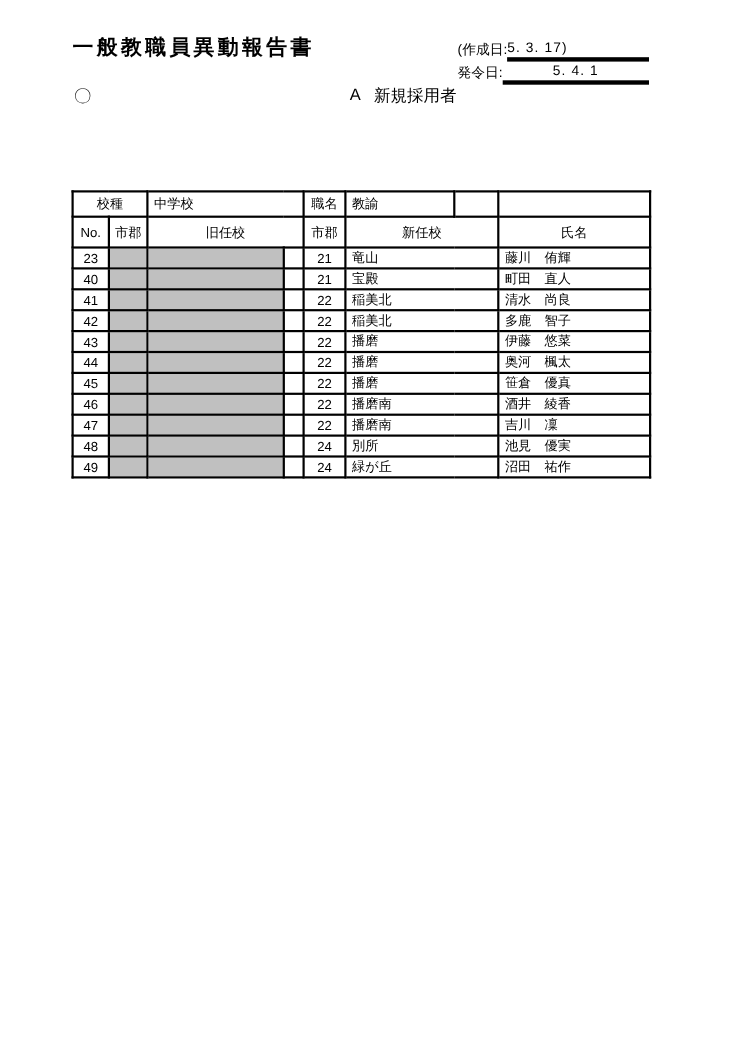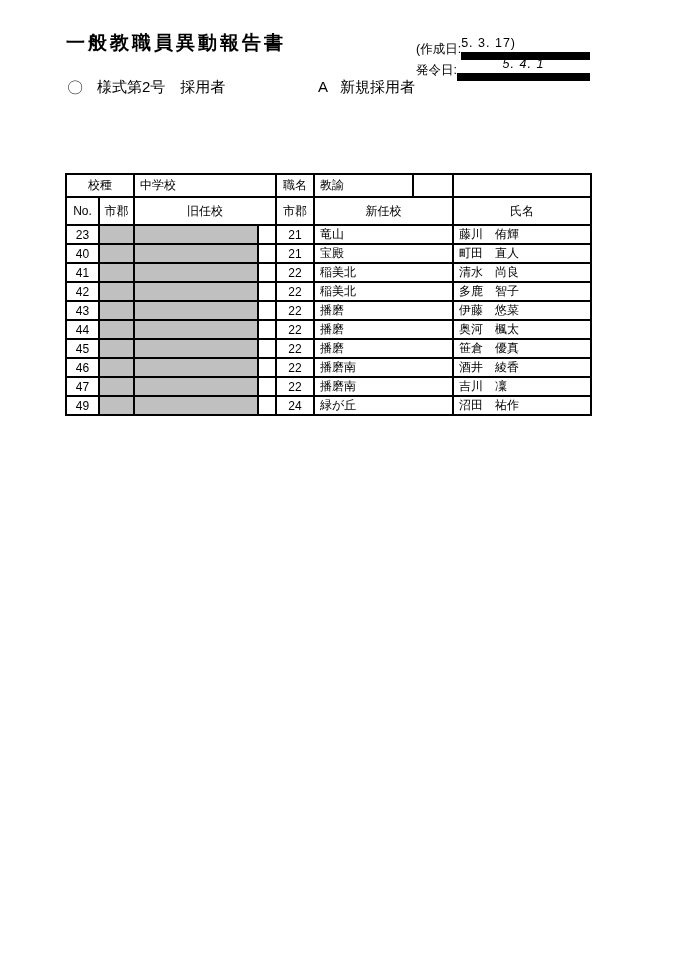--- a/index.html
+++ b/index.html
@@ -14,25 +14,25 @@
   }
   .date-row {
     position:absolute; left:403px; width:187px;
     display:flex; align-items:flex-end;
     font-size:12.5px; white-space:nowrap;
   }
   .date-row.created { top:36px; }
   .date-row.issued  { top:57px; }
   .date-label { padding-bottom:2px;margin-left:13px; }
   .uline {
-    flex:1; border-bottom:8px solid #000000; padding-bottom:2px;
+    flex:1; border-bottom:4px solid #000000; padding-bottom:2px;
     letter-spacing:1px;
   }
   .uline.left-val { text-align:left; }
-  .uline.center-val { text-align:center;font-style:italic; }
+  .uline.center-val { text-align:center; }
   .form-line { position:absolute; top:78px; font-size:15px; white-space:nowrap; }
   .form-left { left:67px; display:flex; gap:14px; }
   .form-right { left:318px; display:flex; gap:12px; }
   .form-marker { font-size:16px; }
 
   table.main {
     position:absolute; left:65px; top:137px; width:525px;
     border-collapse:collapse; table-layout:fixed;margin-top:36px;
   }
   table.main td, table.main th {
@@ -63,21 +63,20 @@
     <span class="uline left-val">5. 3. 17)</span>
   </div>
 
   <div class="date-row issued">
     <span class="date-label">発令日:</span>
     <span class="uline center-val">5. 4. 1</span>
   </div>
 
   <div class="form-line form-left">
     <span class="form-marker">〇</span>
-    <span>様式第2号　採用者</span>
   </div>
 
   <div class="form-line form-right">
     <span>A</span>
     <span>新規採用者</span>
   </div>
 
   <table class="main">
     <colgroup>
       <col style="width:33px">
@@ -181,20 +180,29 @@
         <tr class="data-row">
       <td class="cell-center">47</td>
       <td class="gray cell-center"></td>
       <td class="gray gray-end cell-left"></td>
       <td class="spacer-cell"></td>
       <td class="cell-center">22</td>
       <td colspan="2" class="cell-left">播磨南</td>
       <td class="cell-left">吉川　凜</td>
     </tr>
         <tr class="data-row">
+      <td class="cell-center">48</td>
+      <td class="gray cell-center"></td>
+      <td class="gray gray-end cell-left"></td>
+      <td class="spacer-cell"></td>
+      <td class="cell-center">24</td>
+      <td colspan="2" class="cell-left">別所</td>
+      <td class="cell-left">池見　優実</td>
+    </tr>
+        <tr class="data-row">
       <td class="cell-center">49</td>
       <td class="gray cell-center"></td>
       <td class="gray gray-end cell-left"></td>
       <td class="spacer-cell"></td>
       <td class="cell-center">24</td>
       <td colspan="2" class="cell-left">緑が丘</td>
       <td class="cell-left">沼田　祐作</td>
     </tr>
       </tbody>
   </table>

